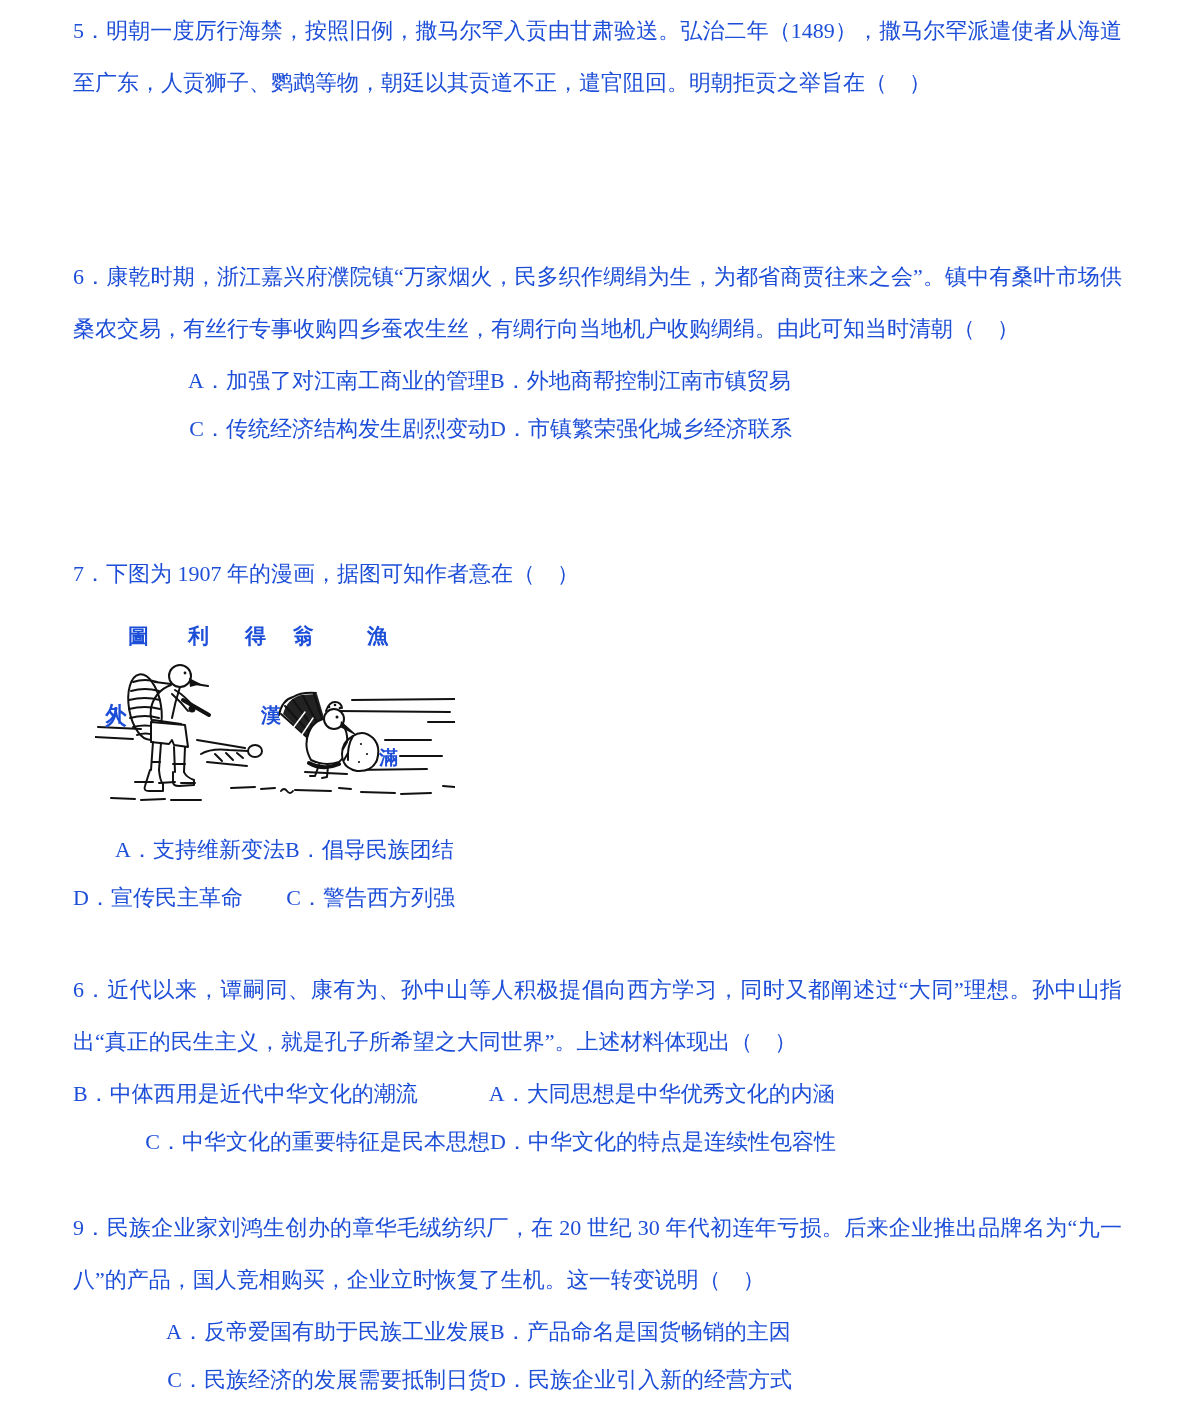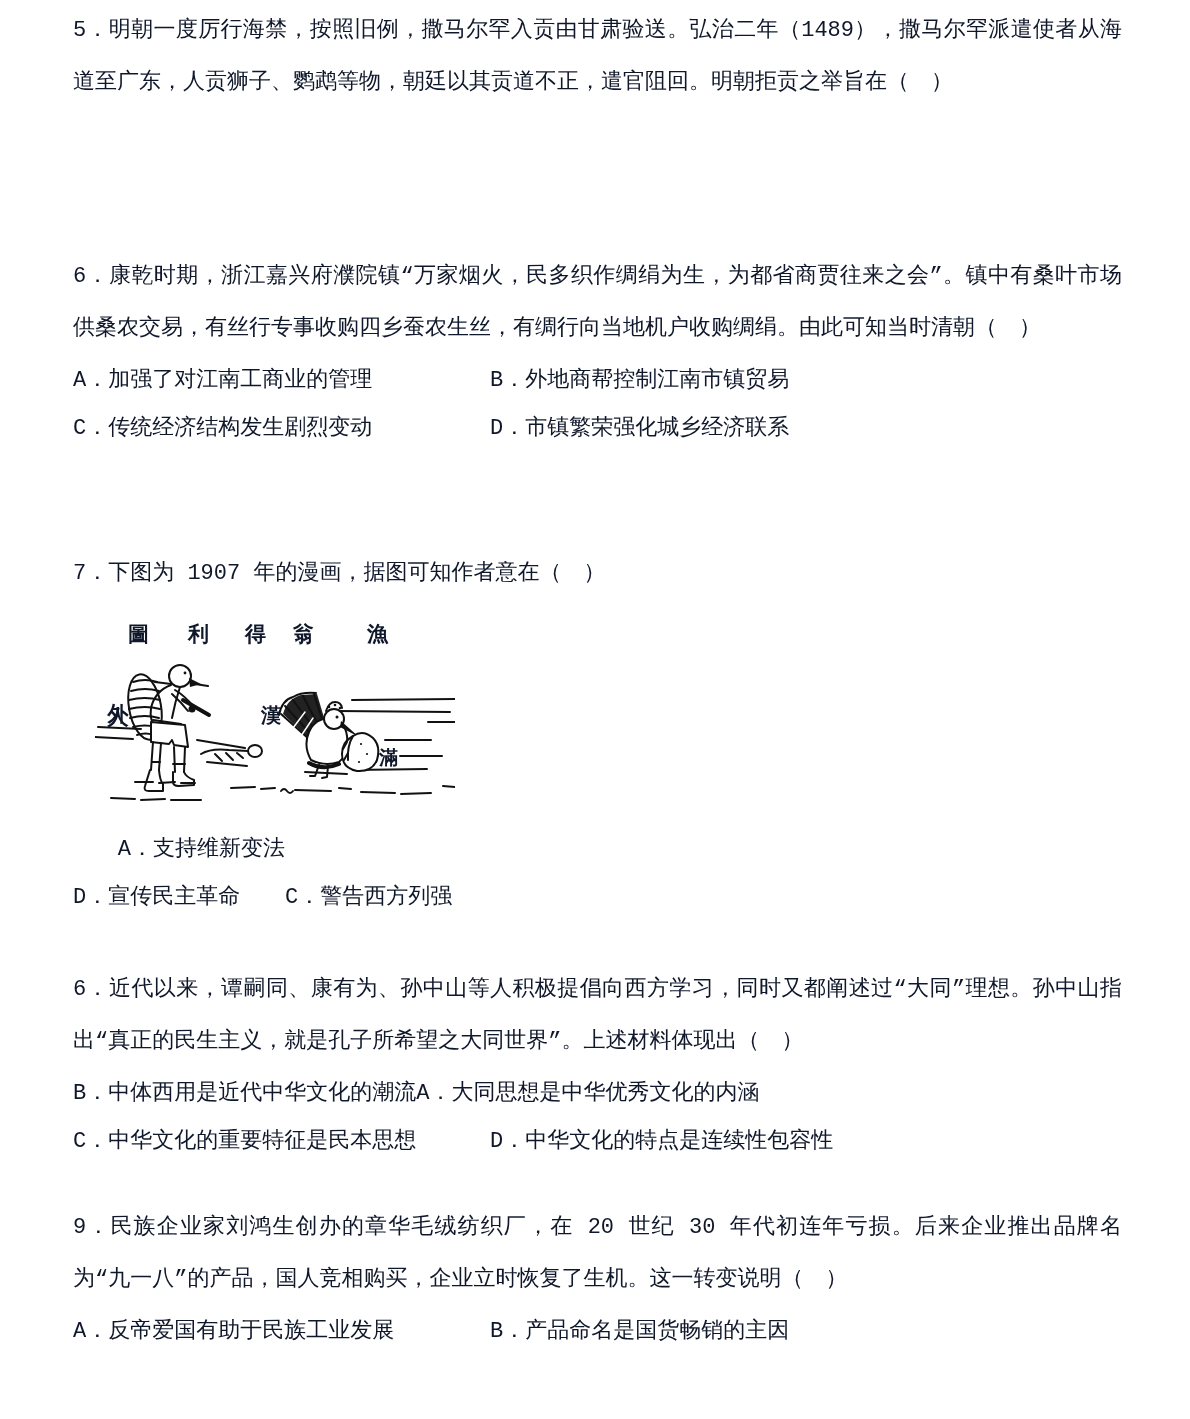--- a/index.html
+++ b/index.html
@@ -1,31 +1,31 @@
 <!DOCTYPE html>
 <html><head>
 <meta charset="utf-8">
 <style>
   html,body{margin:0;padding:0;}
   .page{
     position:relative;
     width:1190px;height:1419px;
     background:#ffffff;
-    color:#0f172a;
-    font-family:Liberation Mono, monospace;
+    color:#1d4ed8;
+    font-family:Liberation Serif, serif;
     font-size:22px;
     overflow:hidden;
   }
   .question{position:absolute;left:73px;width:1049px;}
   .stem{margin:0;line-height:52px;text-align:justify;}
   .options{margin-top:2px;}
   .opt-row{display:flex;line-height:48px;}
   .opt-cell{display:block;white-space:nowrap;}
   .narrow .opt-cell.first{width:212px;}
-  .wide .opt-cell.first{width:417px;}
+  .wide .opt-cell.first{width:417px;text-align:right;}
   
   .cartoon{
     position:relative;
     width:360px;height:194px;
     margin:14px 0 18px 22px;
   }
   .cartoon svg{position:absolute;left:0;top:0;}
   .ct-char{
     position:absolute;top:10px;
     font-size:21px;font-weight:bold;line-height:24px;
@@ -165,20 +165,21 @@
       <span class="ct-char" style="left:198px">翁</span>
       <span class="ct-char" style="left:272px">漁</span>
       <span class="label-foreigner">外人</span>
       <span class="label-han">漢</span>
       <span class="label-man">滿</span>
     </div>
 
     <div class="options narrow q7-options">
       <div class="opt-row">
         <span class="opt-cell first">A．支持维新变法</span>
+        <span class="opt-cell">B．倡导民族团结</span>
       </div>
       <div class="opt-row">
         <span class="opt-cell">D．宣传民主革命</span>
         <span class="opt-cell first">C．警告西方列强</span>
       </div>
     </div>
   </div>
 
   <div class="question" style="top:964px">
     <p class="stem">6．近代以来，谭嗣同、康有为、孙中山等人积极提倡向西方学习，同时又都阐述过“大同”理想。孙中山指出“真正的民生主义，就是孔子所希望之大同世界”。上述材料体现出（　）</p>
@@ -194,16 +195,20 @@
     </div>
   </div>
 
   <div class="question" style="top:1202px">
     <p class="stem">9．民族企业家刘鸿生创办的章华毛绒纺织厂，在 20 世纪 30 年代初连年亏损。后来企业推出品牌名为“九一八”的产品，国人竞相购买，企业立时恢复了生机。这一转变说明（　）</p>
     <div class="options wide">
       <div class="opt-row">
         <span class="opt-cell first">A．反帝爱国有助于民族工业发展</span>
         <span class="opt-cell">B．产品命名是国货畅销的主因</span>
       </div>
+      <div class="opt-row">
+        <span class="opt-cell first">C．民族经济的发展需要抵制日货</span>
+        <span class="opt-cell">D．民族企业引入新的经营方式</span>
+      </div>
     </div>
   </div>
 
 </div>
 
 </body></html>

